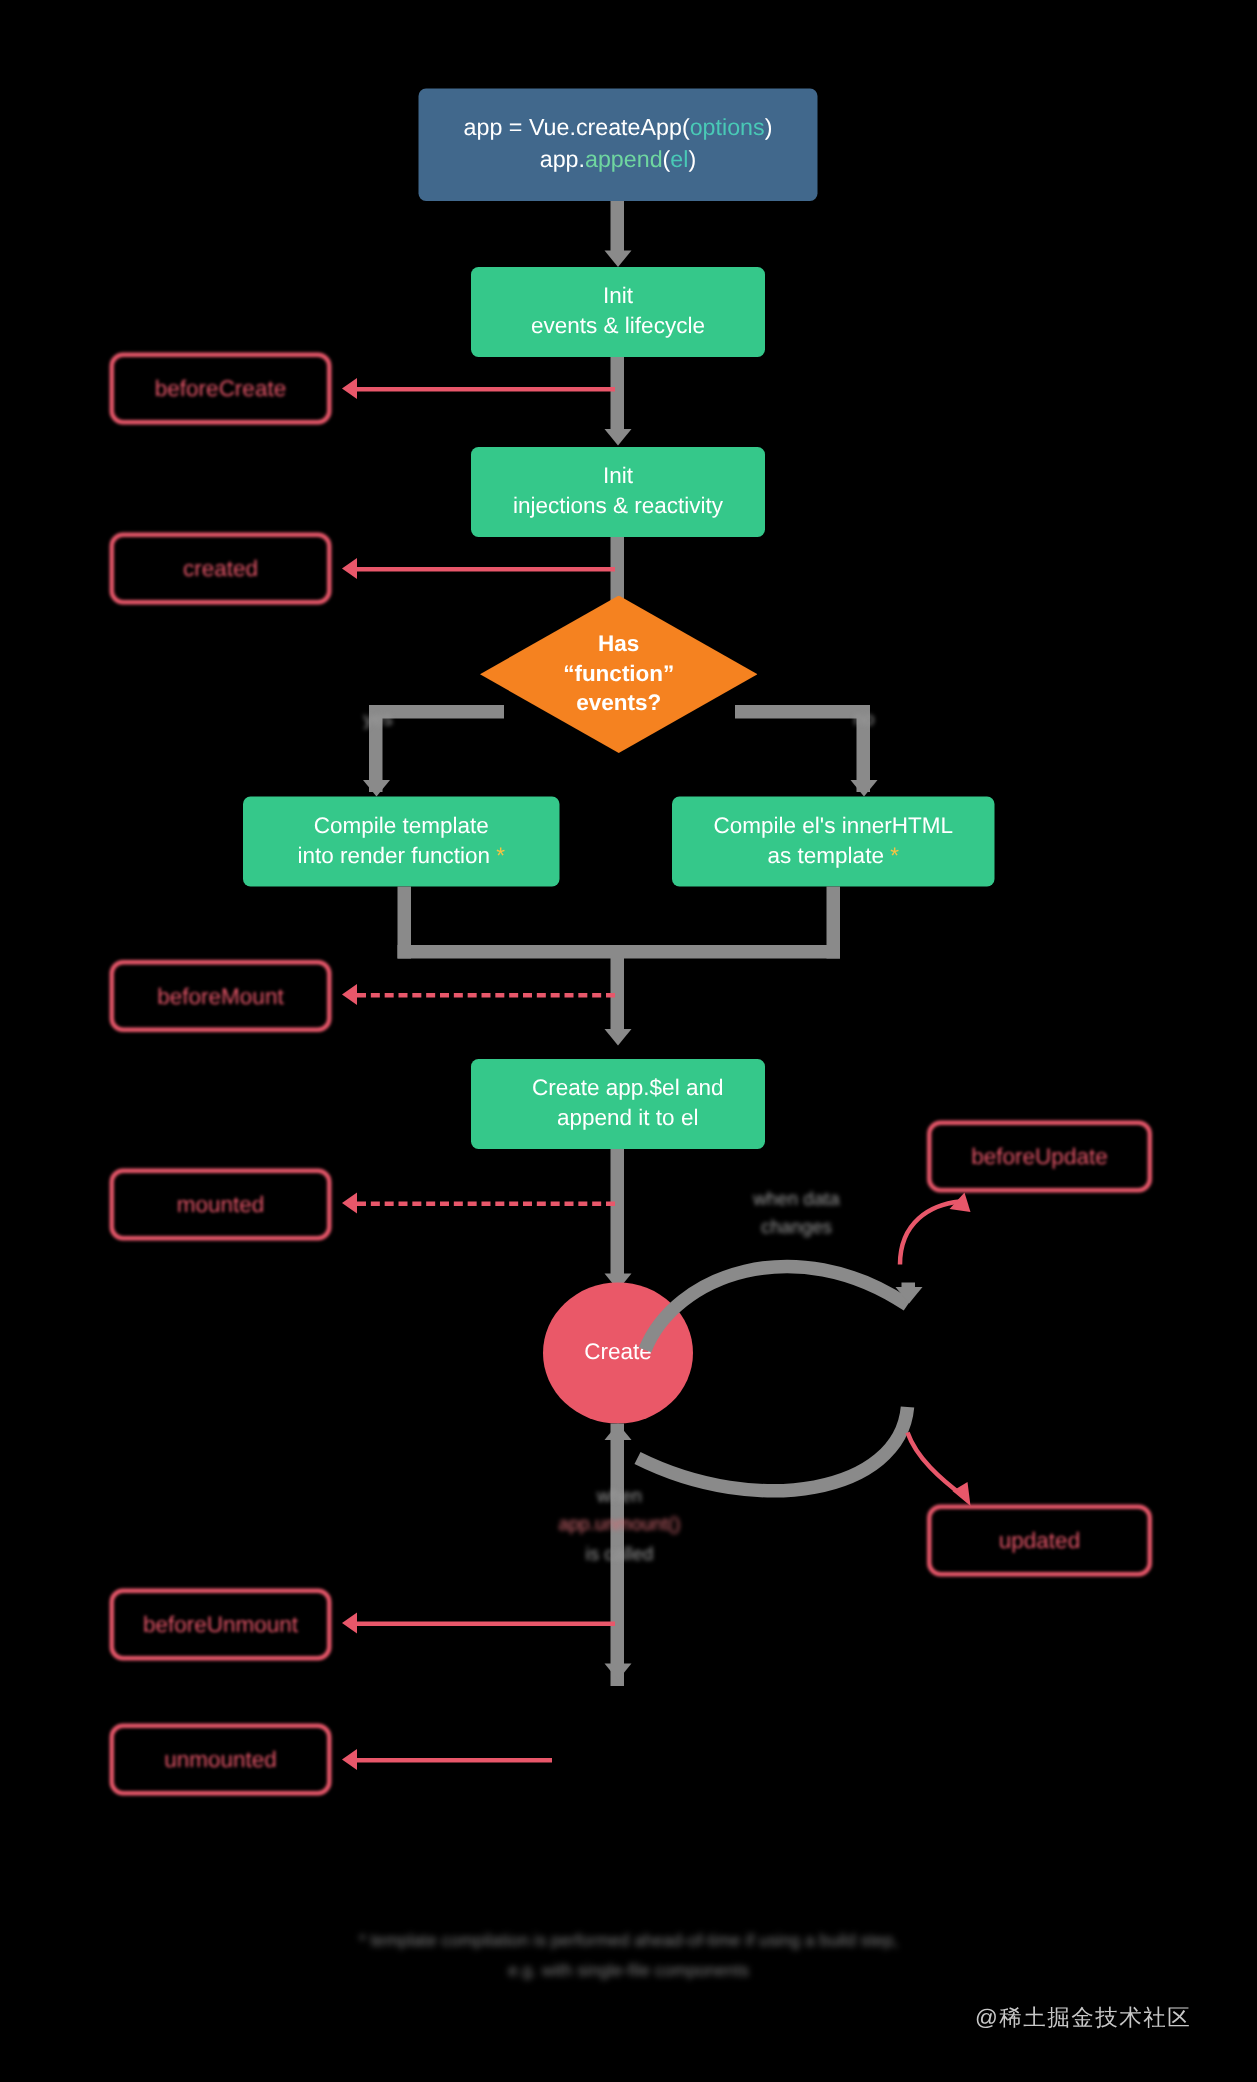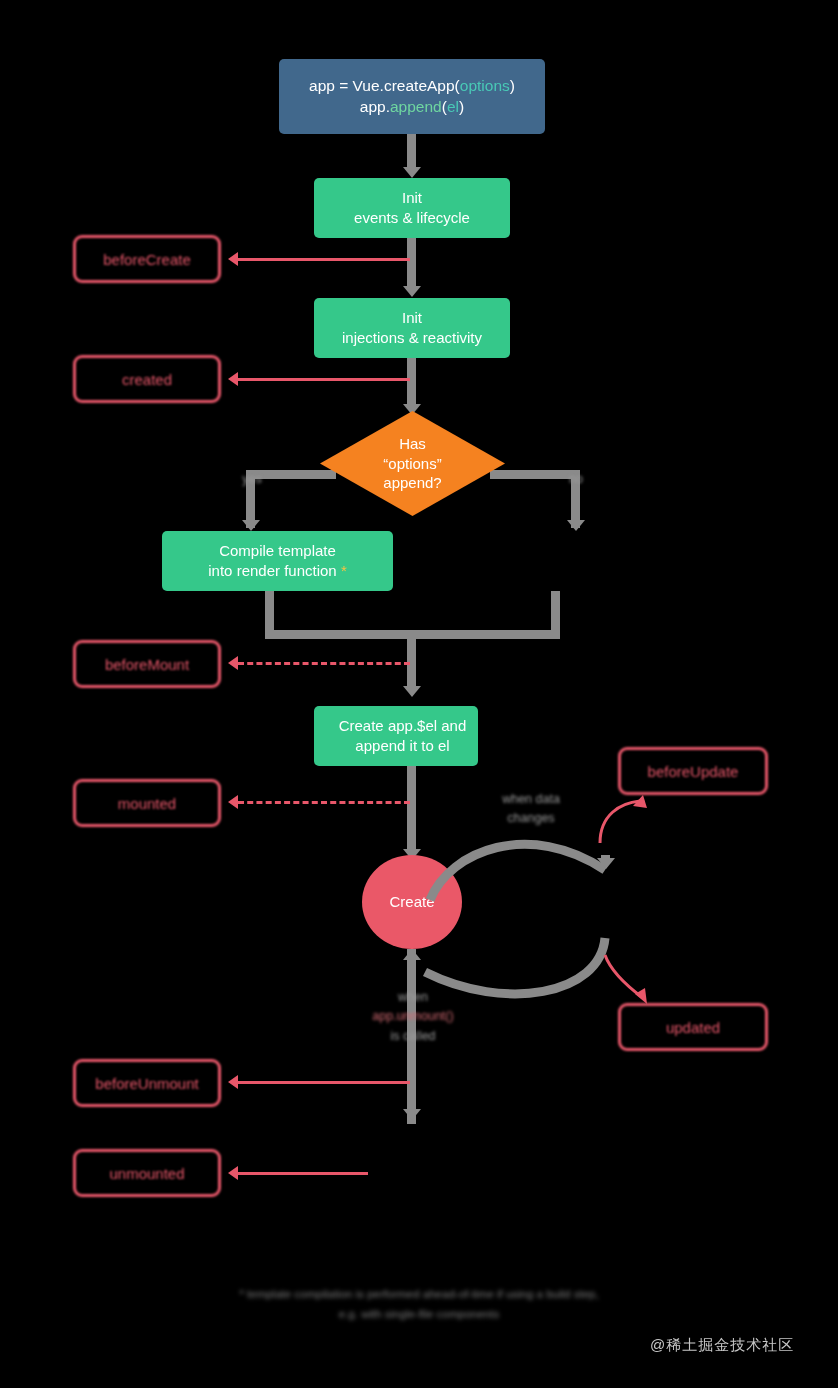--- a/index.html
+++ b/index.html
@@ -175,57 +175,63 @@
   <div class="node node-green" style="left:314px;top:298px;width:196px;height:60px;white-space:pre-line;">Init
 injections &amp; reactivity</div>
 
   <div class="conn conn-v" style="left:407px;top:358px;width:9px;height:48px;"></div>
   <div class="arrow-down" style="left:403px;top:404px;"></div>
 
   <div class="hook" style="left:73px;top:355px;width:148px;height:48px;">created</div>
   <div class="rconn rconn-h" style="left:238px;top:378px;width:172px;"></div>
   <div class="arrow-left-red" style="left:228px;top:372px;"></div>
 
-  <div class="node node-diamond" style="left:320px;top:411px;width:185px;height:105px;">
+  <div class="node node-diamond" style="left:320px;top:397px;width:185px;height:105px;font-weight:bold;">
     <div class="diamond-shape"></div>
     <div class="diamond-label">
       <div>Has</div>
-      <div>“options”</div>
-      <div>append?</div>
+      <div>“function”</div>
+      <div>events?</div>
     </div>
   </div>
 
   <div class="conn conn-h" style="left:246px;top:470px;width:90px;"></div>
   <div class="conn conn-h" style="left:490px;top:470px;width:90px;"></div>
   <div class="conn conn-v" style="left:246px;top:470px;height:58px;"></div>
   <div class="conn conn-v" style="left:571px;top:470px;height:58px;"></div>
   <div class="arrow-down" style="left:242px;top:520px;"></div>
   <div class="arrow-down" style="left:567px;top:520px;"></div>
 
   <div class="elabel" style="left:232px;top:472px;width:40px;">yes</div>
   <div class="elabel" style="left:556px;top:472px;width:40px;">no</div>
 
-  <div class="node node-green" style="left:162px;top:531px;width:231px;height:60px;">
+  <div class="node node-green" style="left:162px;top:531px;width:211px;height:60px;">
     <div>
       <span style="white-space:pre-line;">Compile template
 into render function </span><span class="star">*</span>
+    </div>
+  </div>
+  <div class="node node-green" style="left:448px;top:531px;width:215px;height:60px;">
+    <div>
+      <span style="white-space:pre-line;">Compile el's innerHTML
+as template </span><span class="star">*</span>
     </div>
   </div>
 
   <div class="conn conn-v" style="left:265px;top:591px;height:48px;"></div>
   <div class="conn conn-v" style="left:551px;top:591px;height:48px;"></div>
   <div class="conn conn-h" style="left:265px;top:630px;width:295px;"></div>
   <div class="conn conn-v" style="left:407px;top:630px;height:57px;"></div>
   <div class="arrow-down" style="left:403px;top:686px;"></div>
 
   <div class="hook" style="left:73px;top:640px;width:148px;height:48px;">beforeMount</div>
   <div class="dashline" style="left:238px;top:662px;width:172px;"></div>
   <div class="arrow-left-red" style="left:228px;top:656px;"></div>
 
-  <div class="node node-green" style="left:314px;top:706px;width:164px;height:60px;white-space:pre-line;padding-left:13px;">Create app.$el and
+  <div class="node node-green" style="left:314px;top:706px;width:196px;height:60px;white-space:pre-line;padding-left:13px;">Create app.$el and
 append it to el</div>
 
   <div class="conn conn-v" style="left:407px;top:766px;height:84px;"></div>
   <div class="arrow-down" style="left:403px;top:849px;"></div>
 
   <div class="hook" style="left:73px;top:779px;width:148px;height:48px;">mounted</div>
   <div class="dashline" style="left:238px;top:801px;width:172px;"></div>
   <div class="arrow-left-red" style="left:228px;top:795px;"></div>
 
   <div class="node node-circle" style="left:362px;top:855px;width:100px;height:94px;">Create</div>

